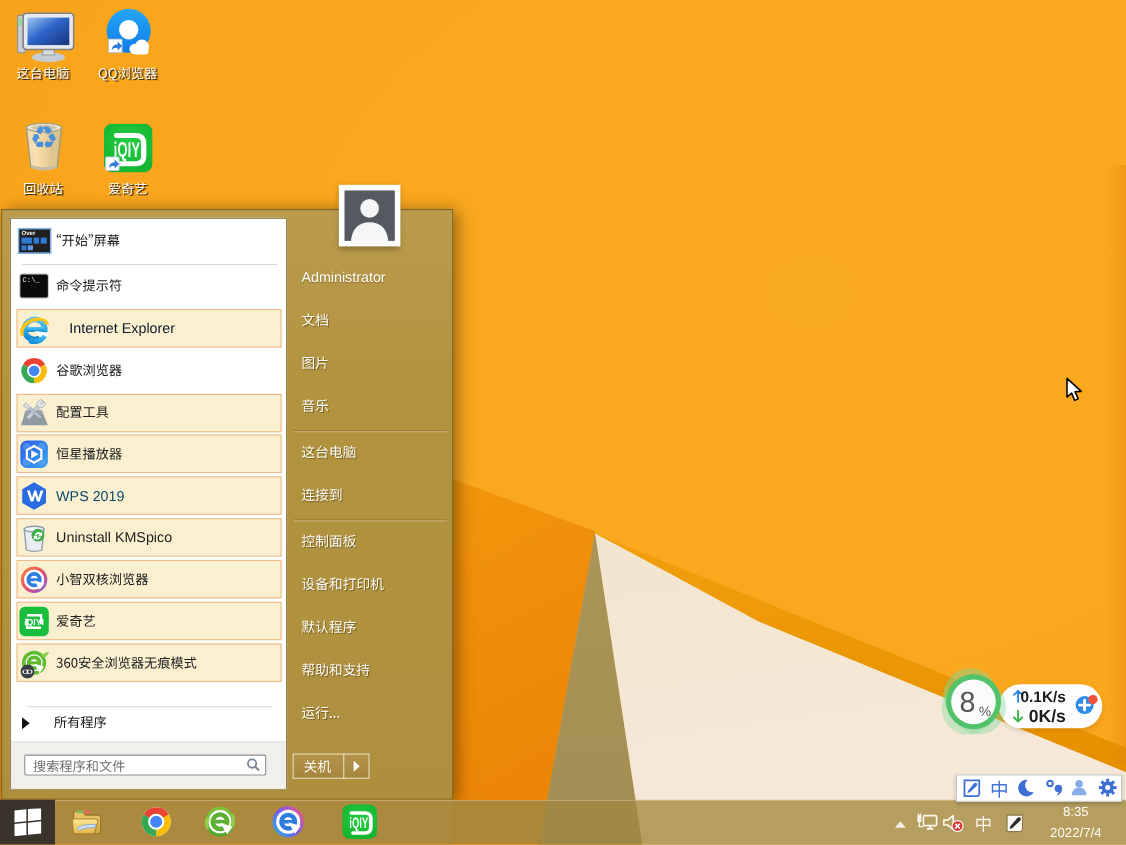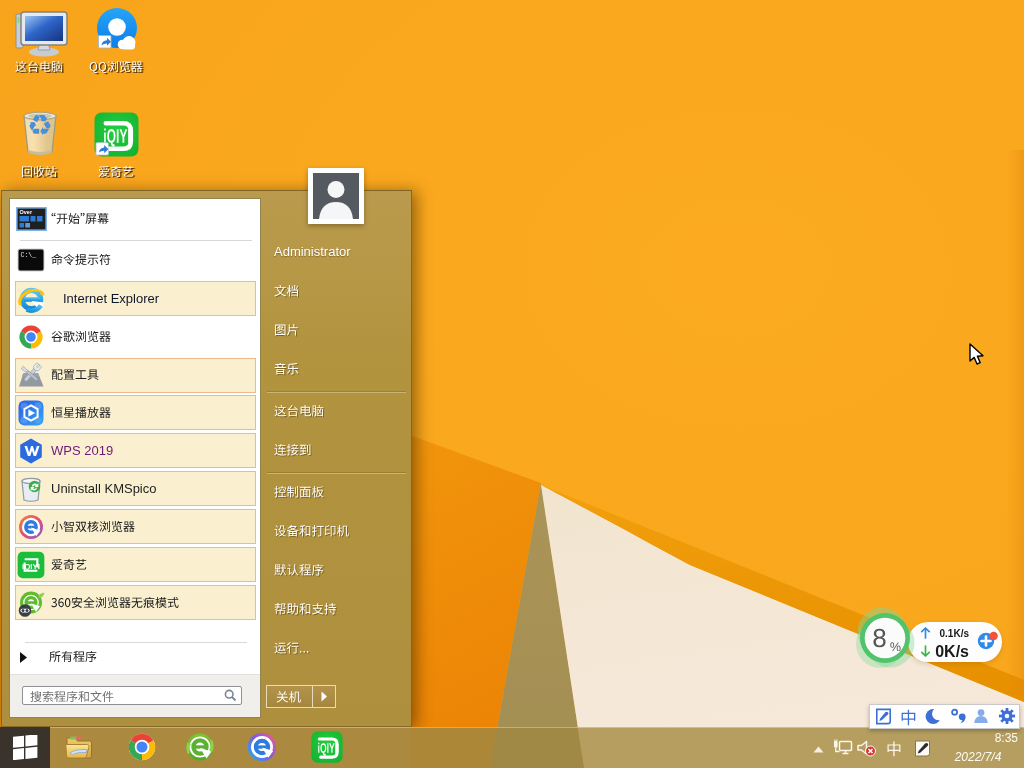--- a/index.html
+++ b/index.html
@@ -238,21 +238,21 @@
         <path d="M11.4 10.3 l6.6 3.7 l-6.6 3.7 Z" fill="#ffffff"></path>
     </svg>
     <svg style="position:absolute;left:51px;top:404.8px;" width="62" height="17" viewBox="0 -12.0 62 17">
       <path fill="#1E1E1E" d="M2.1 -10.1V0.9H3V-10.1ZM1 -7.8C0.9 -6.8 0.7 -5.5 0.3 -4.7L1.1 -4.4C1.4 -5.3 1.6 -6.7 1.7 -7.7ZM3.1 -7.9C3.5 -7.2 3.8 -6.3 4 -5.7L4.7 -6C4.5 -6.6 4.1 -7.5 3.8 -8.1ZM4.6 -9.4V-8.6H11.3V-9.4ZM4.2 -0.5V0.3H11.5V-0.5ZM6 -4.1H9.7V-2.4H6ZM6 -6.5H9.7V-4.8H6ZM5.2 -7.3V-1.6H10.6V-7.3Z M14.9 -7.1H21.1V-6H14.9ZM14.9 -8.9H21.1V-7.8H14.9ZM14 -9.6V-5.3H22V-9.6ZM14.8 -5.3C14.3 -4.3 13.5 -3.2 12.6 -2.5C12.8 -2.4 13.2 -2.1 13.4 -2C13.8 -2.3 14.2 -2.8 14.6 -3.3H17.5V-2.2H14.2V-1.5H17.5V-0.1H12.8V0.6H23.2V-0.1H18.5V-1.5H22V-2.2H18.5V-3.3H22.5V-4.1H18.5V-5.1H17.5V-4.1H15.1C15.3 -4.4 15.5 -4.7 15.7 -5.1Z M33.7 -8.8C33.5 -8.3 33.1 -7.5 32.8 -6.9H32.1V-8.9C33.1 -9 34.1 -9.2 34.9 -9.3L34.3 -10C32.9 -9.7 30.4 -9.4 28.3 -9.3C28.4 -9.1 28.5 -8.8 28.5 -8.7C29.4 -8.7 30.4 -8.7 31.3 -8.8V-6.9H28.2V-6.2H30.6C29.9 -5.3 28.7 -4.4 27.6 -4C27.8 -3.8 28.1 -3.5 28.2 -3.3C28.4 -3.4 28.6 -3.5 28.9 -3.7V0.9H29.7V0.4H33.9V0.9H34.7V-3.7L35.1 -3.5C35.3 -3.7 35.5 -4 35.7 -4.1C34.7 -4.5 33.6 -5.4 32.9 -6.2H35.4V-6.9H33.6C33.9 -7.4 34.2 -8 34.5 -8.6ZM29.1 -8.4C29.3 -7.9 29.6 -7.3 29.8 -6.9L30.5 -7.2C30.4 -7.6 30.1 -8.1 29.8 -8.6ZM31.3 -5.9V-3.9H32.1V-6C32.8 -5.1 33.8 -4.2 34.7 -3.7H28.9C29.8 -4.2 30.7 -5.1 31.3 -5.9ZM31.3 -3V-2H29.7V-3ZM32.1 -3H33.9V-2H32.1ZM31.3 -1.3V-0.3H29.7V-1.3ZM32.1 -1.3H33.9V-0.3H32.1ZM26 -10.1V-7.7H24.5V-6.8H26V-4.3L24.3 -3.8L24.5 -2.9L26 -3.4V-0.1C26 0.1 25.9 0.1 25.8 0.1C25.7 0.1 25.2 0.1 24.7 0.1C24.8 0.4 24.9 0.7 24.9 1C25.7 1 26.1 0.9 26.4 0.8C26.7 0.7 26.8 0.4 26.8 -0.1V-3.8L28.1 -4.2L28 -5.1L26.8 -4.7V-6.8H28.1V-7.7H26.8V-10.1Z M38.5 -9.9C38.7 -9.4 39 -8.7 39.1 -8.2L39.9 -8.5C39.8 -8.9 39.5 -9.6 39.3 -10.1ZM36.5 -8.1V-7.3H37.9V-4.8C37.9 -3.1 37.8 -1.2 36.3 0.4C36.5 0.5 36.8 0.8 37 0.9C38.6 -0.8 38.8 -2.8 38.8 -4.8V-4.9H40.5C40.4 -1.6 40.3 -0.4 40.1 -0.1C40 0 39.9 0 39.7 0C39.5 0 39.1 0 38.6 -0C38.7 0.2 38.8 0.6 38.8 0.8C39.3 0.9 39.8 0.9 40.1 0.8C40.5 0.8 40.6 0.7 40.8 0.4C41.2 0 41.2 -1.3 41.3 -5.3C41.3 -5.4 41.3 -5.7 41.3 -5.7H38.8V-7.3H41.9V-8.1ZM43.5 -7H45.8C45.5 -5.5 45.2 -4.2 44.6 -3.1C44.1 -4.2 43.7 -5.5 43.5 -6.9ZM43.3 -10.1C43 -8 42.3 -6 41.3 -4.7C41.5 -4.6 41.9 -4.2 42 -4.1C42.4 -4.5 42.7 -5 42.9 -5.6C43.2 -4.3 43.6 -3.2 44.1 -2.2C43.4 -1.2 42.4 -0.4 41.2 0.2C41.4 0.4 41.6 0.8 41.7 1C42.9 0.4 43.8 -0.4 44.6 -1.4C45.2 -0.4 46 0.4 47 0.9C47.2 0.7 47.4 0.3 47.7 0.2C46.6 -0.3 45.8 -1.1 45.1 -2.2C45.9 -3.5 46.3 -5.1 46.7 -7H47.5V-7.8H43.8C44 -8.5 44.1 -9.2 44.3 -9.9Z M50.4 -8.8H52.4V-7.1H50.4ZM55.5 -8.8H57.6V-7.1H55.5ZM55.4 -5.8C55.9 -5.6 56.5 -5.3 56.9 -5H53.4C53.7 -5.4 53.9 -5.8 54.1 -6.2L53.2 -6.4V-9.5H49.5V-6.3H53.2C53 -5.9 52.7 -5.4 52.4 -5H48.6V-4.2H51.6C50.8 -3.5 49.7 -2.9 48.4 -2.4C48.5 -2.2 48.8 -1.9 48.9 -1.7L49.5 -2V1H50.4V0.6H52.4V0.9H53.2V-2.7H51C51.7 -3.2 52.3 -3.7 52.8 -4.2H55C55.5 -3.7 56.1 -3.2 56.9 -2.7H54.7V1H55.5V0.6H57.6V0.9H58.5V-2L59.1 -1.8C59.2 -2 59.5 -2.3 59.7 -2.5C58.4 -2.8 57 -3.5 56.1 -4.2H59.4V-5H57.3L57.6 -5.4C57.2 -5.7 56.4 -6.1 55.8 -6.3ZM54.6 -9.5V-6.3H58.5V-9.5ZM50.4 -0.2V-2H52.4V-0.2ZM55.5 -0.2V-2H57.6V-0.2Z"></path>
     </svg>
     <div class="abs" style="left:15px;top:433.0px;width:241px;height:35px;background:#FAF0D0;border:1px solid #EFB98B;"></div>
     <svg class="abs" style="left:17px;top:436.5px" width="28" height="28" viewBox="0 0 28 28">
       <path d="M14 1.5 l10.8 6.25 l0 12.5 L14 26.5 l-10.8 -6.25 l0 -12.5 Z" fill="#2A6BE2"></path>
         <path d="M7.5 9 l2.6 0 l2 6.5 l2 -6.5 l1.8 0 l2 6.5 l2 -6.5 l2.6 0 l-3.4 10 l-2.4 0 l-1.7 -5.6 l-1.7 5.6 l-2.4 0 Z" fill="#ffffff"></path>
     </svg>
-    <div class="abs" style="left:51px;top:442.5px;font-size:13px;color:#701a75;line-height:16px;">WPS 2019</div>
+    <div class="abs" style="left:51px;top:442.5px;font-size:13px;color:#0c4a6e;line-height:16px;">WPS 2019</div>
     <div class="abs" style="left:15px;top:471.0px;width:241px;height:35px;background:#FAF0D0;border:1px solid #EFB98B;"></div>
     <svg class="abs" style="left:17px;top:474.5px" width="28" height="28" viewBox="0 0 28 28">
       <path d="M5 6 L23 6 L21 25 Q14 27.5 7 25 Z" fill="#E9EDF2" stroke="#8E9AA8" stroke-width="1.2"></path>
         <ellipse cx="14" cy="6" rx="9" ry="2.6" fill="#F4F6F9" stroke="#8E9AA8" stroke-width="1.2"></ellipse>
         <path d="M9 12 l4 -3 l3 4 l-3.5 3 Z" fill="#E8EDF2" opacity="0.9"></path>
         <circle cx="17.5" cy="11.5" r="5.8" fill="#3DAE49"></circle>
         <path d="M14.9 11.5 a3 3 0 0 1 5.1 -2 l1.3 -1.3 l0 3.8 l-3.8 0 l1.3 -1.3 a1.7 1.7 0 0 0 -2.7 0.8 Z" fill="#fff"></path>
         <path d="M20.1 12.8 a3 3 0 0 1 -5.1 1.7 l-1.3 1.3 l0 -3.8 l3.8 0 l-1.3 1.3 a1.7 1.7 0 0 0 2.7 -0.5 Z" fill="#fff"></path>
     </svg>
     <div class="abs" style="left:51px;top:480.5px;font-size:13px;color:#1E1E1E;line-height:16px;">Uninstall KMSpico</div>
@@ -500,22 +500,22 @@
  <path d="M12.5 10 l4 4 m0 -4 l-4 4" stroke="#fff" stroke-width="1.5"></path>
 </svg>
     <svg style="position:absolute;left:886px;top:739.0px;" width="18" height="22" viewBox="0 -16.0 18 22">
       <path fill="#FBF7EC" d="M7.3 -13.4V-10.6H1.5V-3H2.7V-4H7.3V1.3H8.6V-4H13.2V-3.1H14.4V-10.6H8.6V-13.4ZM2.7 -5.2V-9.4H7.3V-5.2ZM13.2 -5.2H8.6V-9.4H13.2Z"></path>
     </svg>
 <svg class="abs" style="left:914px;top:740px" width="17" height="17" viewBox="0 0 17 17">
  <path d="M1.5 1 L15.5 1 L15.5 13.5 a2.5 2.5 0 0 1 -2.5 2.5 L1.5 16 Z" fill="#FDFBF4" stroke="#8a7648" stroke-width="1"></path>
  <path d="M11.3 3.2 L13.8 5.7 L6.2 12.8 L3.7 13.6 L4.6 11 Z" fill="#2B2B2B"></path>
  <circle cx="12.6" cy="4.4" r="1.5" fill="#2B2B2B"></circle>
 </svg>
-    <div class="abs" style="left:938px;top:731px;width:80px;height:15px;font-size:12px;color:#FDFBF2;text-align:right;">8:35</div>
-    <div class="abs" style="left:932px;top:749.5px;width:92px;height:15px;font-size:12px;color:#FDFBF2;text-align:center;font-style:italic;">2022/7/4</div>
+    <div class="abs" style="left:938px;top:731px;width:80px;height:15px;font-size:12px;color:#FDFBF2;text-align:center;">8:35</div>
+    <div class="abs" style="left:932px;top:749.5px;width:92px;height:15px;font-size:12px;color:#FDFBF2;text-align:center;">2022/7/4</div>
 <div class="abs" style="left:869px;top:704px;width:151px;height:25px;background:#ffffff;border:1px solid #C9C9C9;box-shadow:0 2px 4px rgba(0,0,0,0.25);"></div>
 
 <svg class="abs" style="left:875px;top:708px" width="17" height="17" viewBox="0 0 19 19">
  <path d="M2 1.5 L17 1.5 L17 15 a2.5 2.5 0 0 1 -2.5 2.5 L2 17.5 Z" fill="none" stroke="#3D6FD7" stroke-width="1.8"></path>
  <path d="M11.8 4.6 L14.4 7.2 L7.5 13.6 L4.8 14.5 L5.8 11.8 Z" fill="#3D6FD7"></path>
  <circle cx="13.1" cy="5.9" r="1.8" fill="#3D6FD7"></circle>
 </svg>
     <svg style="position:absolute;left:900px;top:706.5px;" width="19" height="23" viewBox="0 -17.0 19 23">
       <path fill="#3D6FD7" d="M7.8 -14.3V-11.2H1.6V-3.2H2.9V-4.2H7.8V1.3H9.1V-4.2H14V-3.2H15.3V-11.2H9.1V-14.3ZM2.9 -5.5V-10H7.8V-5.5ZM14 -5.5H9.1V-10H14Z"></path>
     </svg>
@@ -536,21 +536,21 @@
  <path d="M17.07,7.56 L17.07,10.44 L14.44,10.31 L13.78,11.92 L15.73,13.69 L13.69,15.73 L11.92,13.78 L10.31,14.44 L10.44,17.07 L7.56,17.07 L7.69,14.44 L6.08,13.78 L4.31,15.73 L2.27,13.69 L4.22,11.92 L3.56,10.31 L0.93,10.44 L0.93,7.56 L3.56,7.69 L4.22,6.08 L2.27,4.31 L4.31,2.27 L6.08,4.22 L7.69,3.56 L7.56,0.93 L10.44,0.93 L10.31,3.56 L11.92,4.22 L13.69,2.27 L15.73,4.31 L13.78,6.08 L14.44,7.69 Z" fill="#3D6FD7"></path>
  <circle cx="9" cy="9" r="2.3" fill="#fff"></circle>
 </svg>
 <div class="abs" style="left:908px;top:622px;width:94px;height:40px;background:#FDFDFD;border-radius:20px;box-shadow:0 2px 5px rgba(120,80,0,0.2);"></div>
 <svg class="abs" style="left:920px;top:627px" width="11" height="12" viewBox="0 0 11 12">
       <path d="M5.5 1 L5.5 11 M5.5 1 L1.8 4.7 M5.5 1 L9.2 4.7" stroke="#2E8BE6" stroke-width="1.7" fill="none" stroke-linecap="round" stroke-linejoin="round"></path>
     </svg>
 <svg class="abs" style="left:920px;top:645px" width="11" height="12" viewBox="0 0 11 12">
       <path d="M5.5 1 L5.5 11 M5.5 11 L1.8 7.3 M5.5 11 L9.2 7.3" stroke="#3DB54A" stroke-width="1.7" fill="none" stroke-linecap="round" stroke-linejoin="round"></path>
     </svg>
-<div class="abs" style="left:899px;top:627px;width:70px;height:13px;font-size:10px;font-weight:bold;color:#1A1A1A;text-align:right;line-height:13px;">0.1K/s</div>
+<div class="abs" style="left:899px;top:627px;width:70px;height:13px;font-size:14px;font-weight:bold;color:#1A1A1A;text-align:right;line-height:13px;">0.1K/s</div>
 <div class="abs" style="left:899px;top:645px;width:70px;height:13px;font-size:16px;font-weight:bold;color:#1A1A1A;text-align:right;line-height:13px;">0K/s</div>
 <svg class="abs" style="left:976px;top:629px" width="24" height="24" viewBox="0 0 24 24">
  <circle cx="10" cy="12" r="8.2" fill="#2F8BE8"></circle>
  <path d="M10 7.5 L10 16.5 M5.5 12 L14.5 12" stroke="#fff" stroke-width="2.6" stroke-linecap="round"></path>
  <circle cx="17.6" cy="7" r="4.2" fill="#F5503C"></circle>
 </svg>
 
 <svg class="abs" style="left:854px;top:607px" width="64" height="64" viewBox="0 0 64 64">
  <g>
  <circle cx="28" cy="25" r="24.5" fill="#7ED795" opacity="0.45"></circle>

